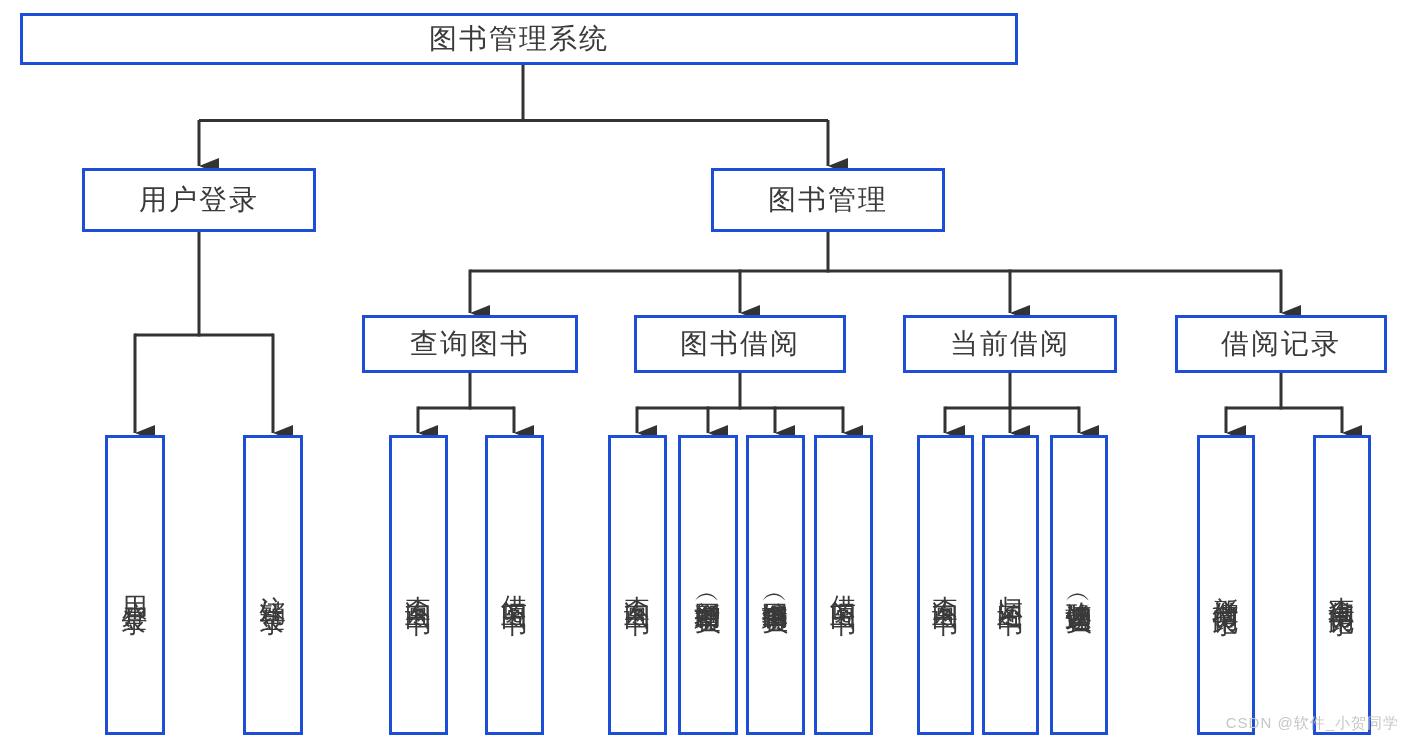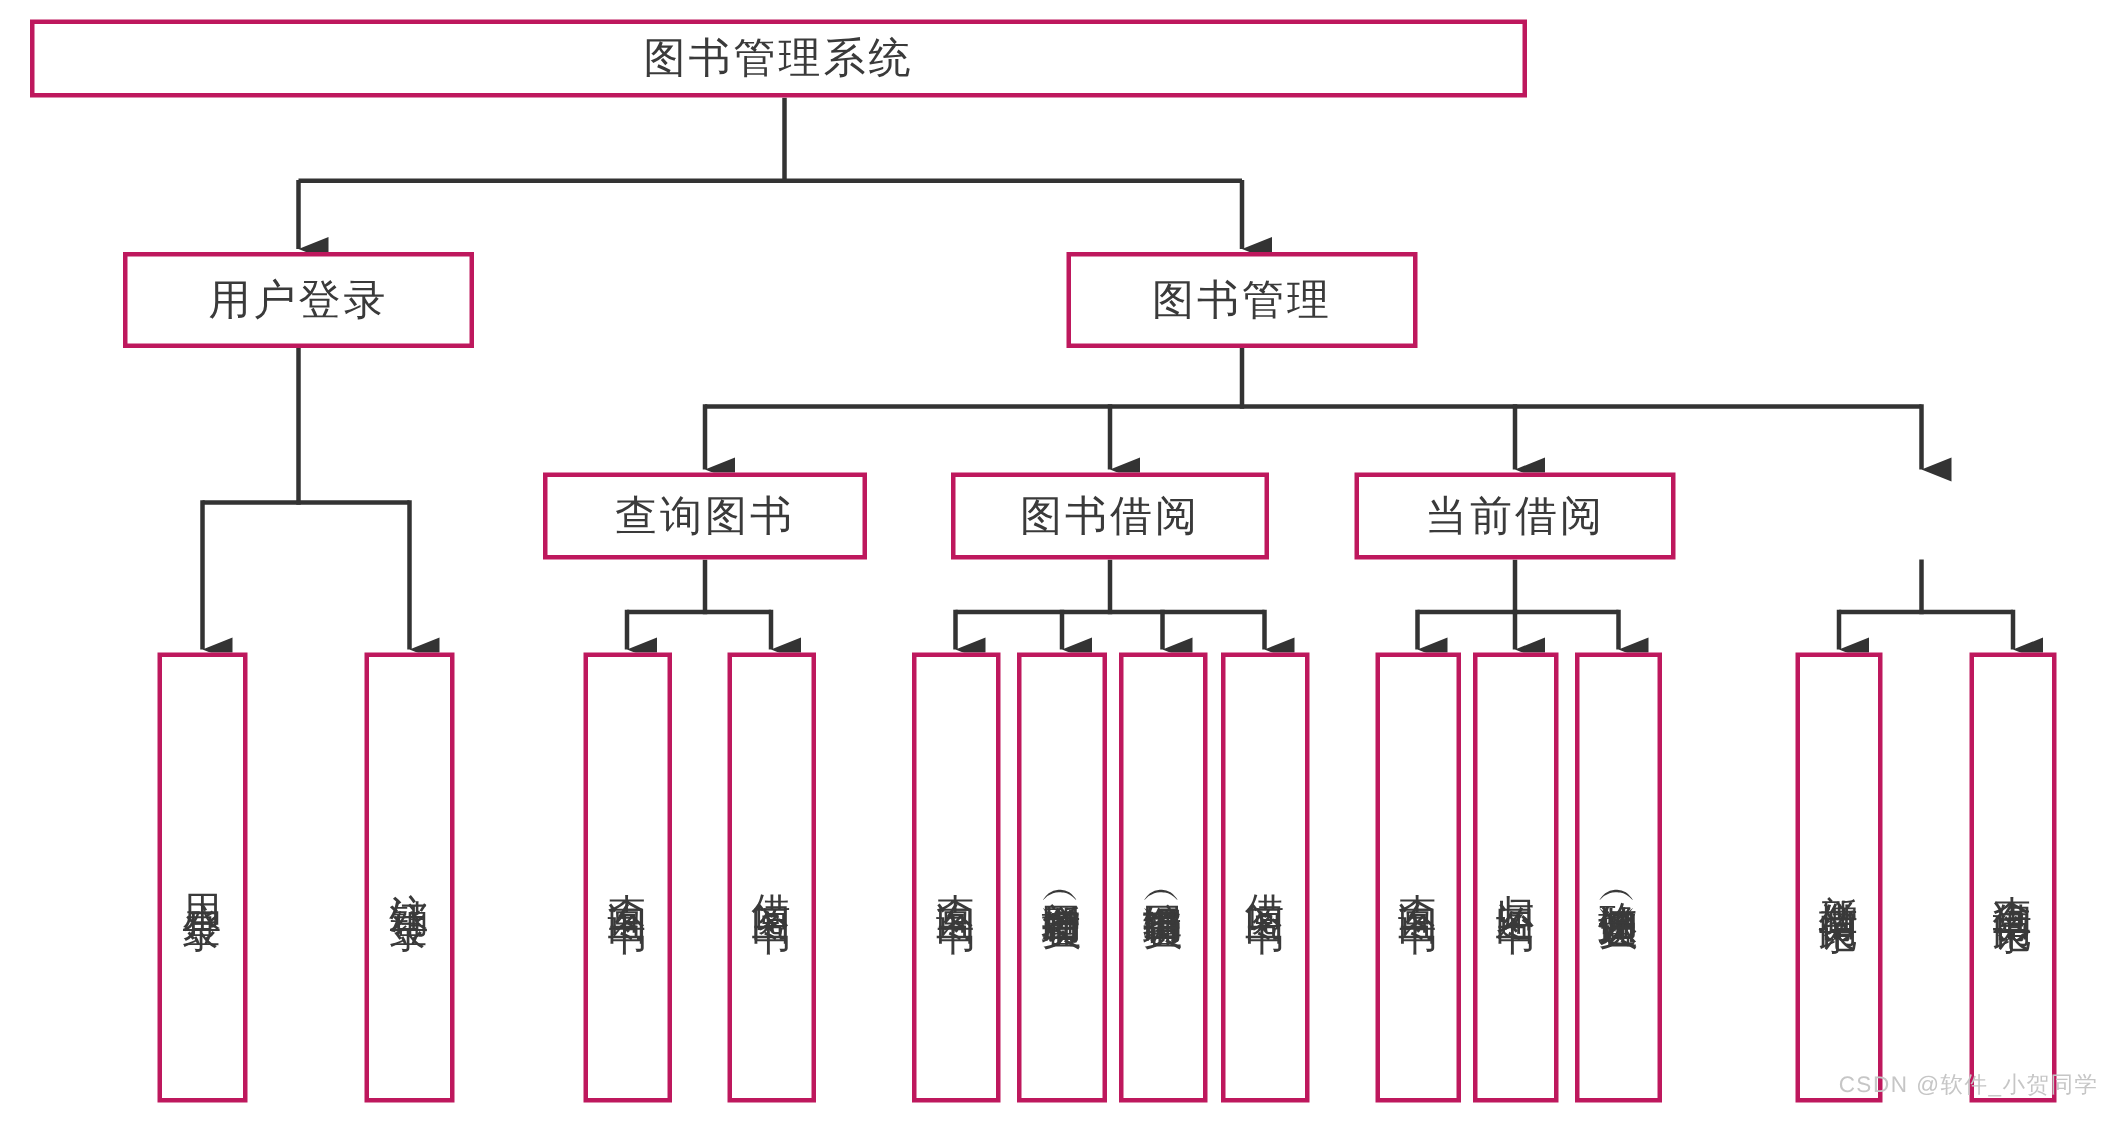--- a/index.html
+++ b/index.html
@@ -2,21 +2,21 @@
 <html><head>
 <meta charset="utf-8">
 <style>
   html,body{margin:0;padding:0;background:#ffffff;}
   body{font-family:"Liberation Sans","DejaVu Sans",sans-serif;}
   .stage{position:relative;width:1405px;height:747px;background:#ffffff;overflow:hidden;}
   .connectors{position:absolute;left:0;top:0;width:1405px;height:747px;z-index:1;}
   .node{
     position:absolute;
     box-sizing:border-box;
-    border:3px solid #be185d;
+    border:3px solid #1d4ed8;
     background:#ffffff;
     display:flex;
     align-items:center;
     justify-content:center;
     color:#3a3a3a;
     z-index:2;
   }
   .hlabel{font-size:28px;letter-spacing:2px;white-space:nowrap;}
   .root-box .hlabel{font-size:28px;}
   .vlabel{
@@ -106,20 +106,23 @@
 
   <div class="node" style="left:362px;top:315px;width:216px;height:58px;">
     <span class="hlabel">查询图书</span>
   </div>
   <div class="node" style="left:903px;top:315px;width:214px;height:58px;">
     <span class="hlabel">当前借阅</span>
   </div>
   <div class="node" style="left:634px;top:315px;width:212px;height:58px;">
     <span class="hlabel">图书借阅</span>
   </div>
+  <div class="node" style="left:1175px;top:315px;width:212px;height:58px;">
+    <span class="hlabel">借阅记录</span>
+  </div>
 
   <div class="node" style="left:105px;top:435px;width:60px;height:300px;">
     <span class="vlabel">用户登录</span>
   </div>
   <div class="node" style="left:243px;top:435px;width:60px;height:300px;">
     <span class="vlabel">注销登录</span>
   </div>
 
   <div class="node" style="left:389px;top:435px;width:59px;height:300px;">
     <span class="vlabel">查询图书</span>

